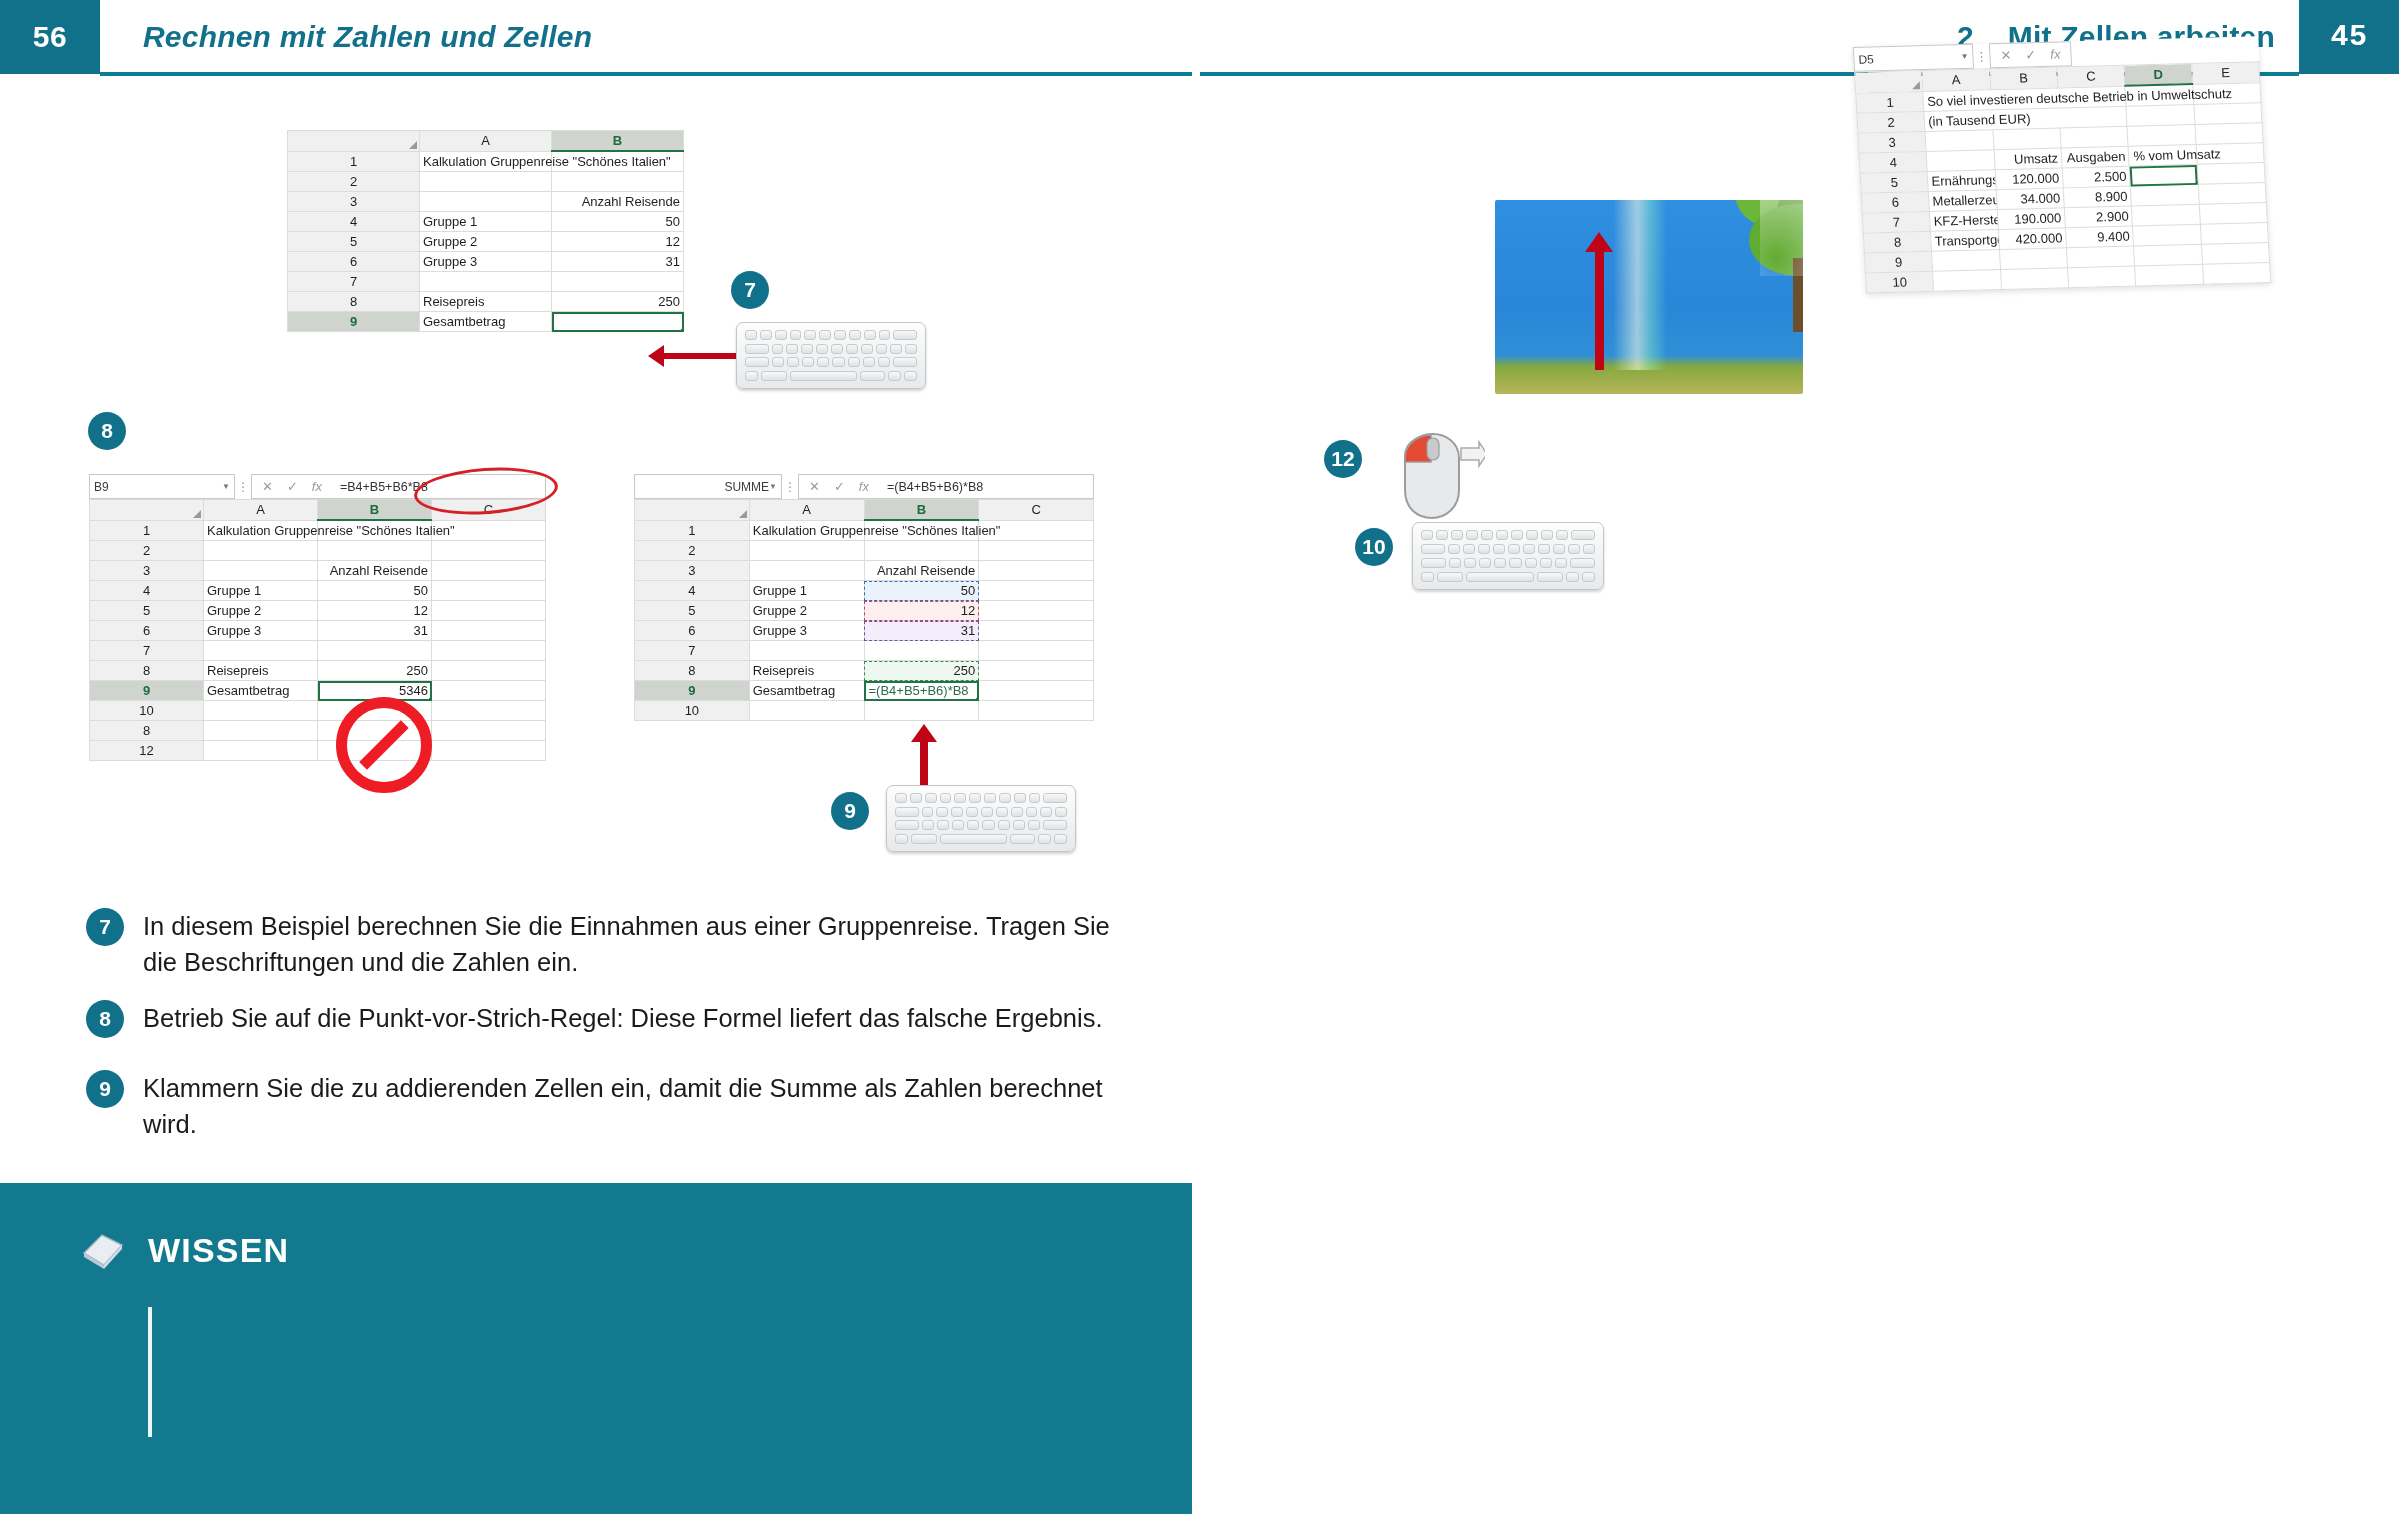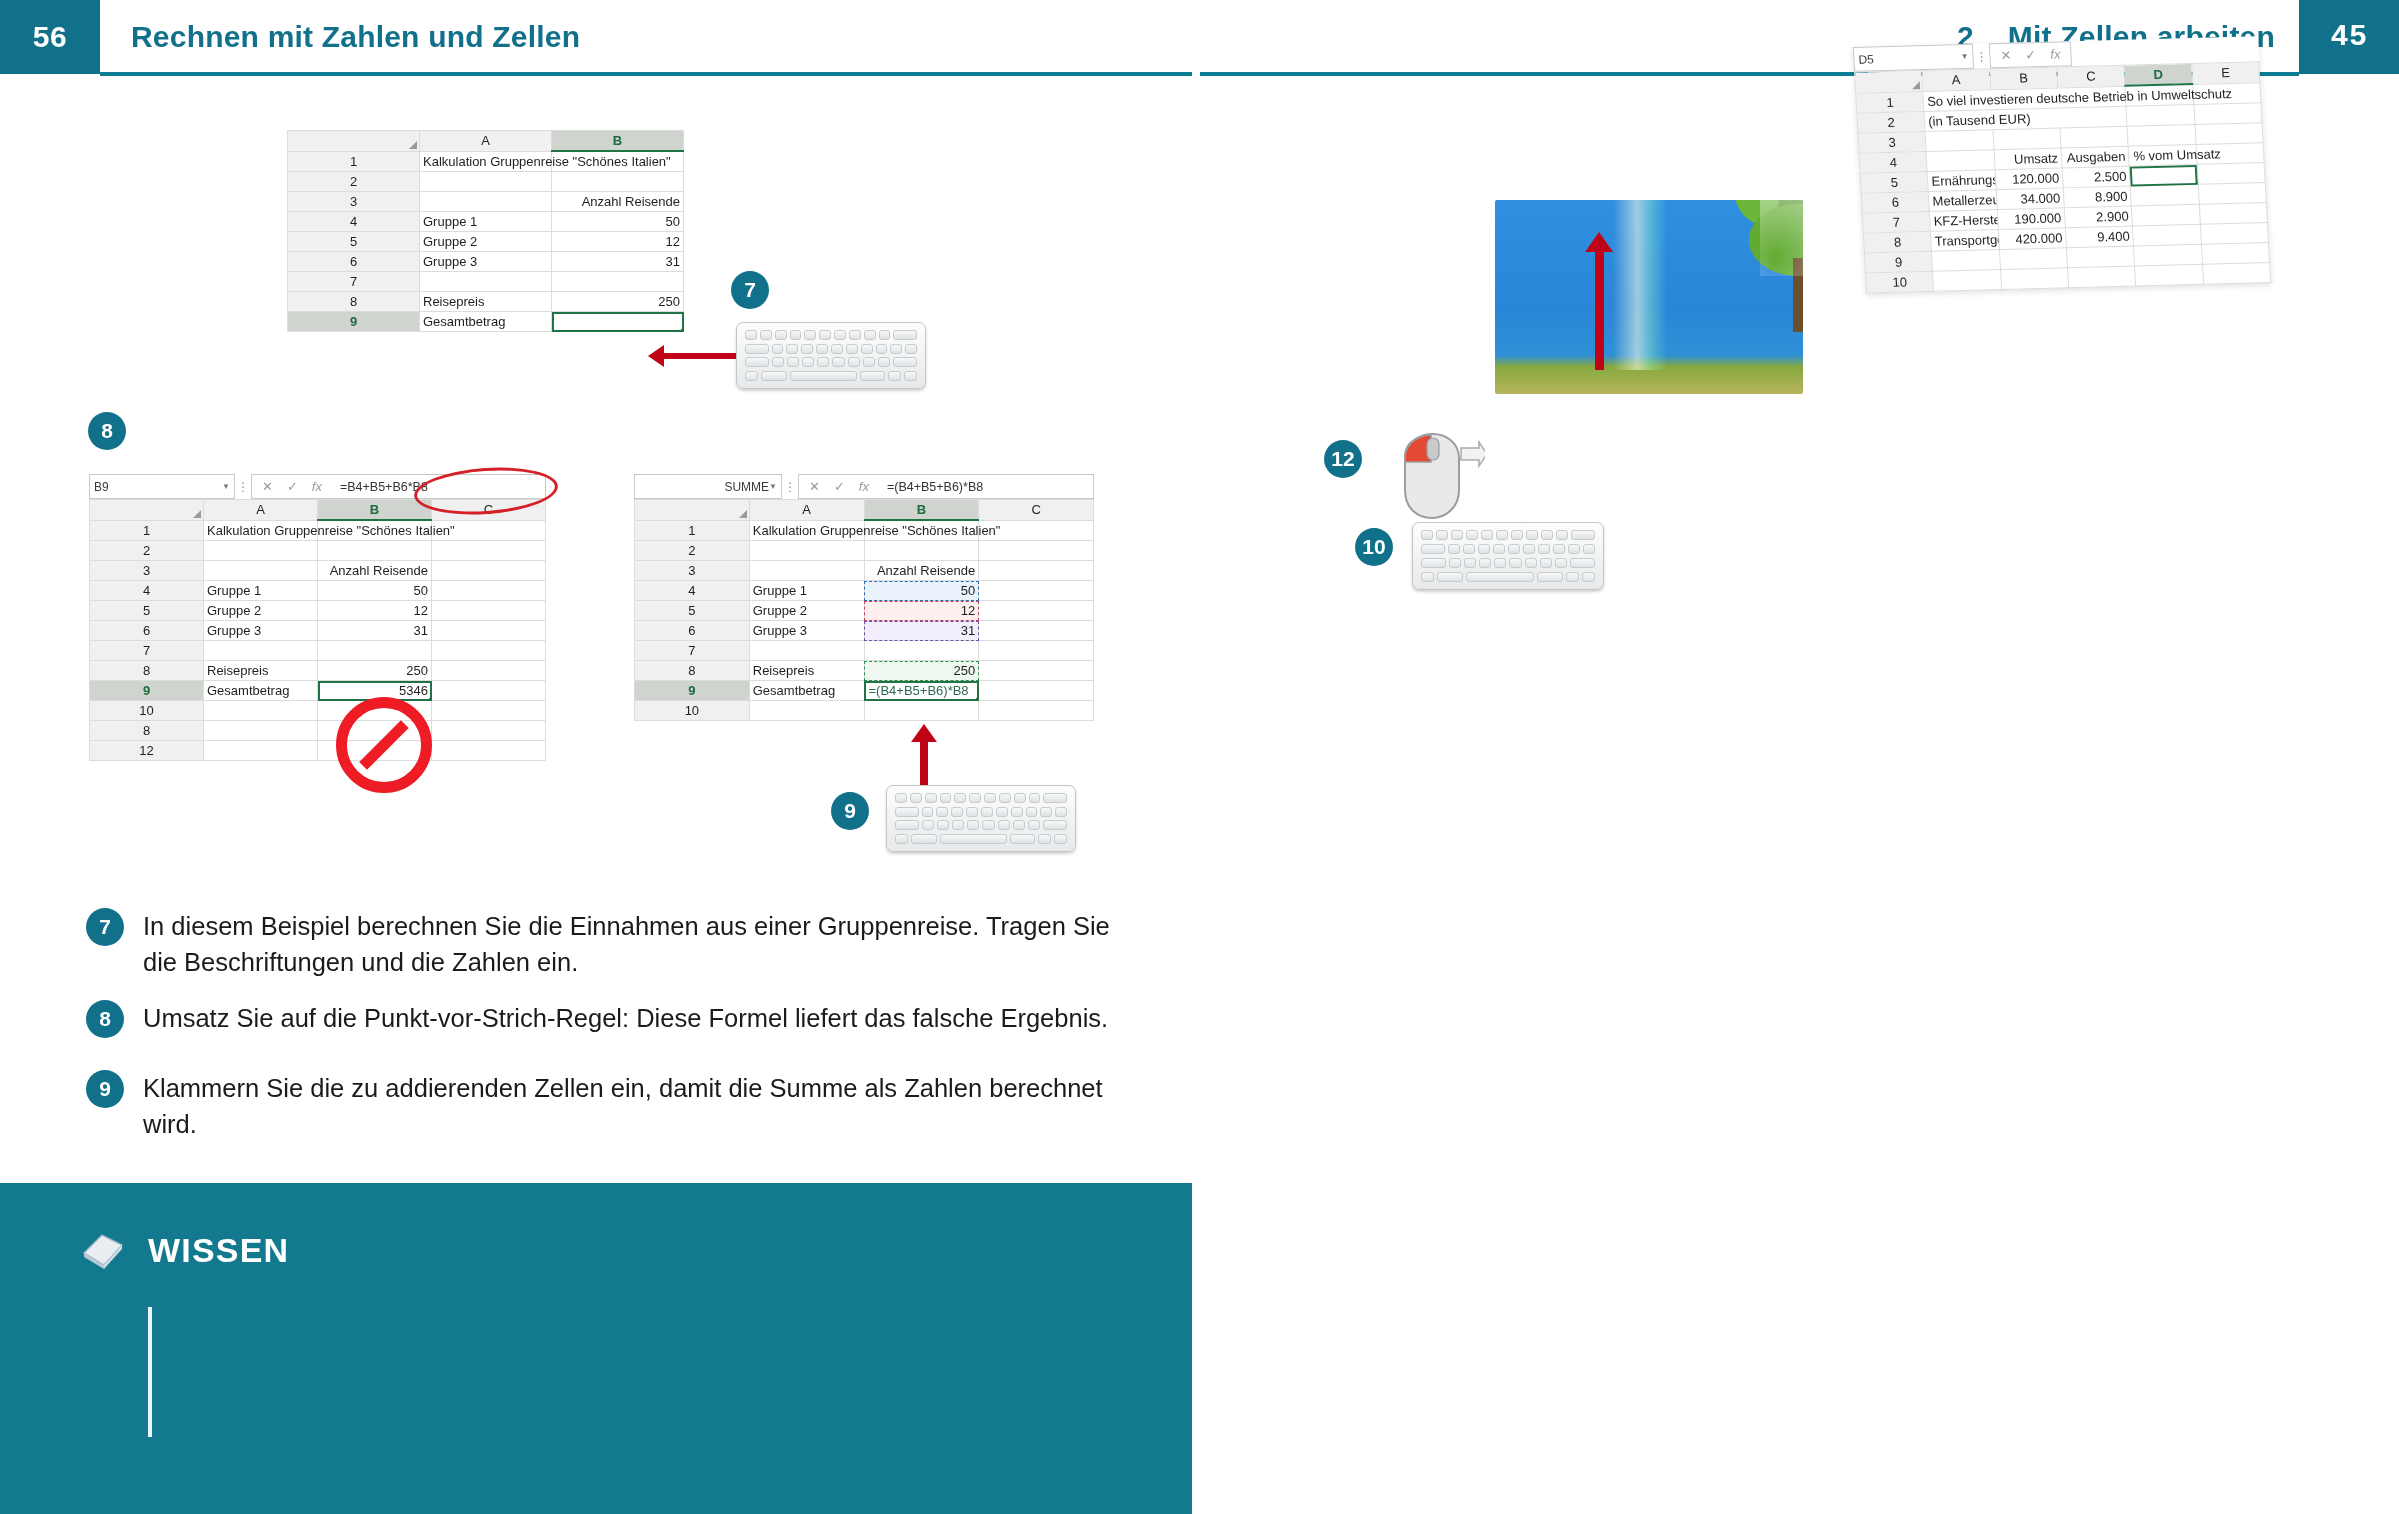--- a/index.html
+++ b/index.html
@@ -113,21 +113,21 @@
 
   <div class="topstrip">
       <div class="w1"></div>
     </div>
 
   <div class="page left">
 
     <div class="hdr">
       <div class="bar"></div>
       <div class="pagenum" style="left:0;">56</div>
-      <div class="hdr-title" style="left:131px;">Rechnen mit Zahlen und Zellen</div>
+      <div class="hdr-title" style="left:143px;font-style:italic;">Rechnen mit Zahlen und Zellen</div>
       <div class="rule" style="left:100px;right:7px;"></div>
     </div>
 
     <div class="xl" id="fig1" style="left:287px;top:130px;width:397px;">
       <table class="grid" id="fig1-grid">
           <tbody>
             <tr>
               <td class="corner"></td>
               <th class="colhead">A</th>
               <th class="colhead sel">B</th>
@@ -478,21 +478,21 @@
           </div>
       </div>
     </div>
 
     <div class="step" style="left:86px;top:908px;width:1030px;">
       <div class="badge">7</div>
       <div class="txt">In diesem Beispiel berechnen Sie die Einnahmen aus einer Gruppenreise. Tragen Sie die Beschriftungen und die Zahlen ein.</div>
     </div>
     <div class="step" style="left:86px;top:1000px;width:1055px;">
       <div class="badge">8</div>
-      <div class="txt">Umsatz Sie auf die Punkt-vor-Strich-Regel: Diese Formel liefert das falsche Ergebnis.</div>
+      <div class="txt">Betrieb Sie auf die Punkt-vor-Strich-Regel: Diese Formel liefert das falsche Ergebnis.</div>
     </div>
     <div class="step" style="left:86px;top:1070px;width:1030px;">
       <div class="badge">9</div>
       <div class="txt">Klammern Sie die zu addierenden Zellen ein, damit die Summe als Zahlen berechnet wird.</div>
     </div>
 
     <div class="tealbox left">
       <svg style="position:absolute;left:80px;top:48px;width:46px;height:40px;" viewBox="0 0 46 40">
         <polygon points="4,22 22,4 42,14 24,34" fill="#e9eef3" stroke="#9fb3c4" stroke-width="1.4"></polygon>
         <polygon points="4,22 24,34 24,38 4,26" fill="#b9c9d6"></polygon>

